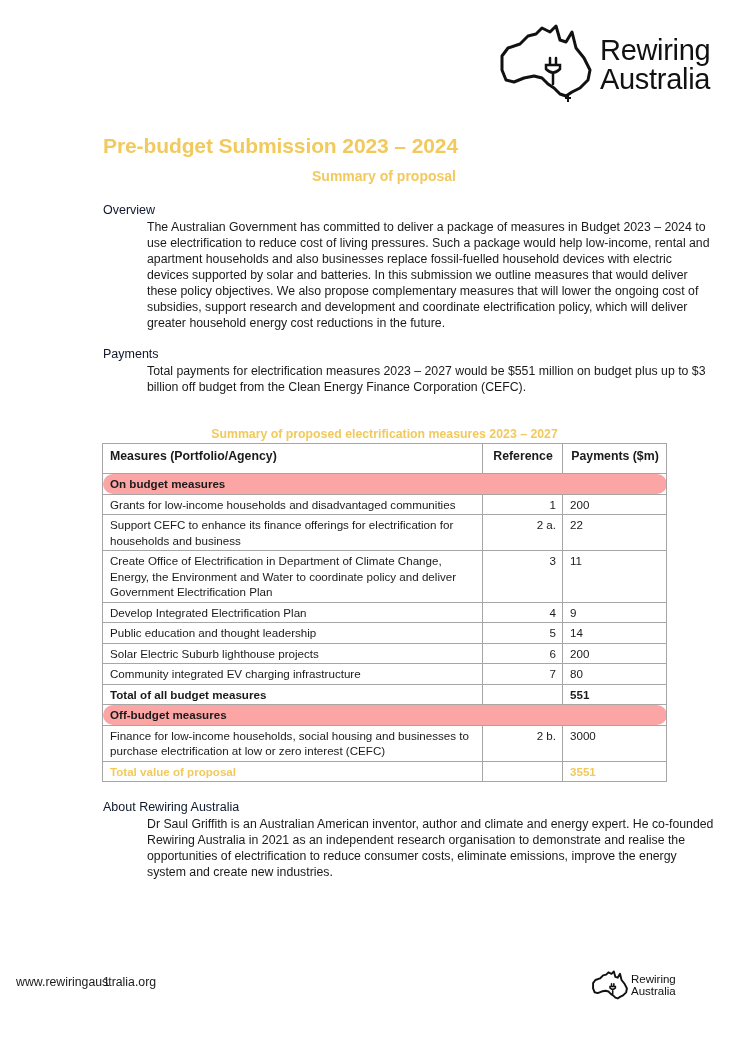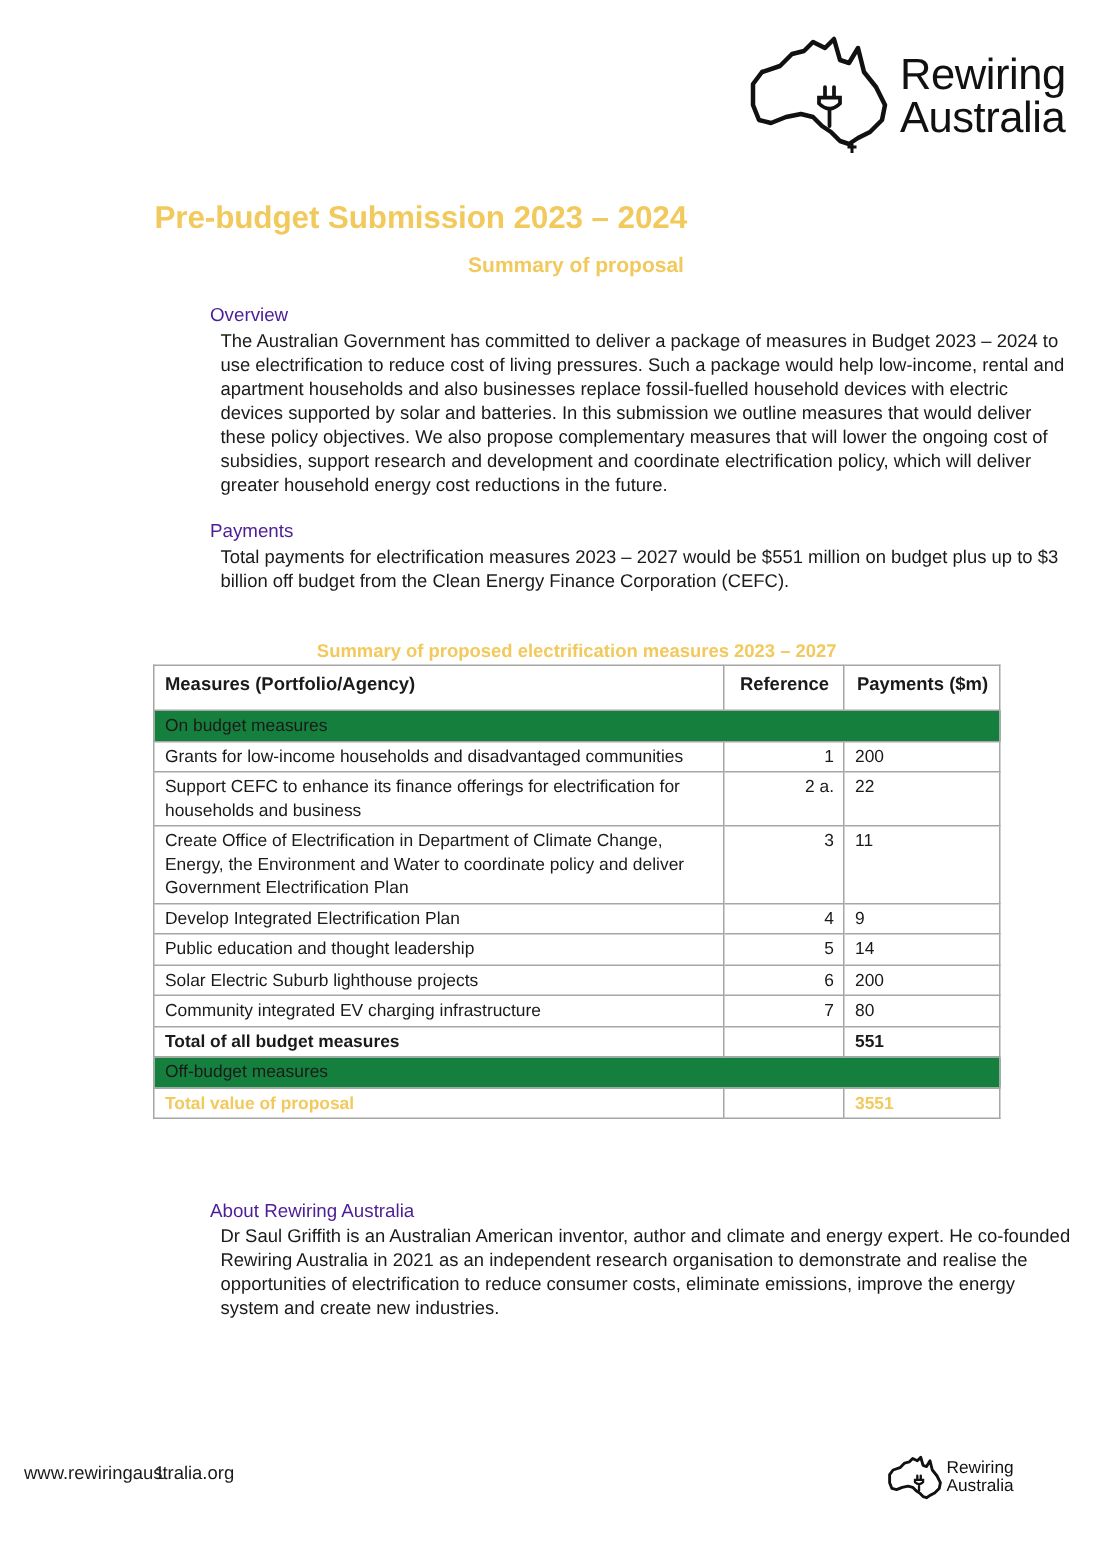--- a/index.html
+++ b/index.html
@@ -10,35 +10,35 @@
   .logo { position: absolute; left: 478px; top: 18px; width: 225px; height: 86px; }
   .logo svg { position: absolute; left: 0; top: 0; }
   .logo-text { position: absolute; left: 106px; top: 18px; font-size: 29px; line-height: 29px;
                color: #111; letter-spacing: -0.3px; font-family: "Liberation Sans", sans-serif; }
 
   .title { position: absolute; left: 87px; top: 89px; font-size: 21px; font-weight: bold;
            color: #f2c95c; letter-spacing: -0.1px; margin-top: 45px; }
   .subtitle { position: absolute; left: 0; width: 736px; top: 168px; text-align: center;
               font-size: 14px; font-weight: bold; color: #f2c95c; }
 
-  .section-label { position: absolute; left: 87px; font-size: 12.5px; color: #4c1d95; margin-left: 37px; }
+  .section-label { position: absolute; left: 87px; font-size: 12.5px; color: #0f172a; }
   .para { position: absolute; left: 87px; width: 570px; font-size: 12.3px; line-height: 16px; color: #1a1a1a; margin-left: 44px; }
 
   .table-caption { position: absolute; left: 86px; width: 565px; top: 427px; text-align: center;
                    font-size: 12.3px; font-weight: bold; color: #f2c95c; }
   table.measures { position: absolute; left: 86px; top: 443px; width: 565px; border-collapse: collapse;
                    font-size: 11.6px; line-height: 15.5px; }
   table.measures td, table.measures th { border: 1px solid #a6a6a6; padding: 2px 6px 2px 7px; vertical-align: top; }
   table.measures th { font-weight: bold; height: 24px; padding-top: 5px; padding-bottom: 0; font-size: 12.3px; }
   th.col-measure { width: 366px; text-align: left; }
   th.col-ref { width: 66px; text-align: center; }
   th.col-pay { text-align: center; }
   td.ref { text-align: right; padding-right: 12px; }
   td.pay { text-align: left; padding-right: 6px; }
-  tr.group td { background: #15803d; font-weight: normal; }
+  tr.group td { background: #fca5a5; font-weight: bold; border-radius: 10px; }
   tr.total td { font-weight: bold; }
   tr.grand td { color: #f2c95c; font-weight: bold; }
 
   .footer-page { position: absolute; left: 87px; top: 975px; font-size: 12.3px; }
   .footer-url { position: absolute; left: 0; width: 736px; top: 975px; text-align: left; font-size: 12.3px; box-sizing: border-box; }
   .footer-logo { position: absolute; left: 574px; top: 967px; width: 95px; height: 36px; }
   .footer-logo-text { position: absolute; left: 41px; top: 7px; font-size: 11.5px; line-height: 11.5px; color: #111; }
 </style>
 </head>
 <body>
@@ -115,20 +115,25 @@
         <td class="pay">80</td>
       </tr>
       <tr class="total">
         <td>Total of all budget measures</td>
         <td></td>
         <td class="pay">551</td>
       </tr>
       <tr class="group">
         <td colspan="3">Off-budget measures</td>
       </tr>
+      <tr>
+        <td>Finance for low-income households, social housing and businesses to purchase electrification at low or zero interest (CEFC)</td>
+        <td class="ref">2 b.</td>
+        <td class="pay">3000</td>
+      </tr>
       <tr class="grand">
         <td>Total value of proposal</td>
         <td></td>
         <td class="pay">3551</td>
       </tr>
     </tbody>
   </table>
 
   <div class="section-label" style="top:800px;">About Rewiring Australia</div>
   <div class="para" style="top:816px;">Dr Saul Griffith is an Australian American inventor, author and climate and energy expert. He co-founded Rewiring Australia in 2021 as an independent research organisation to demonstrate and realise the opportunities of electrification to reduce consumer costs, eliminate emissions, improve the energy system and create new industries.</div>

